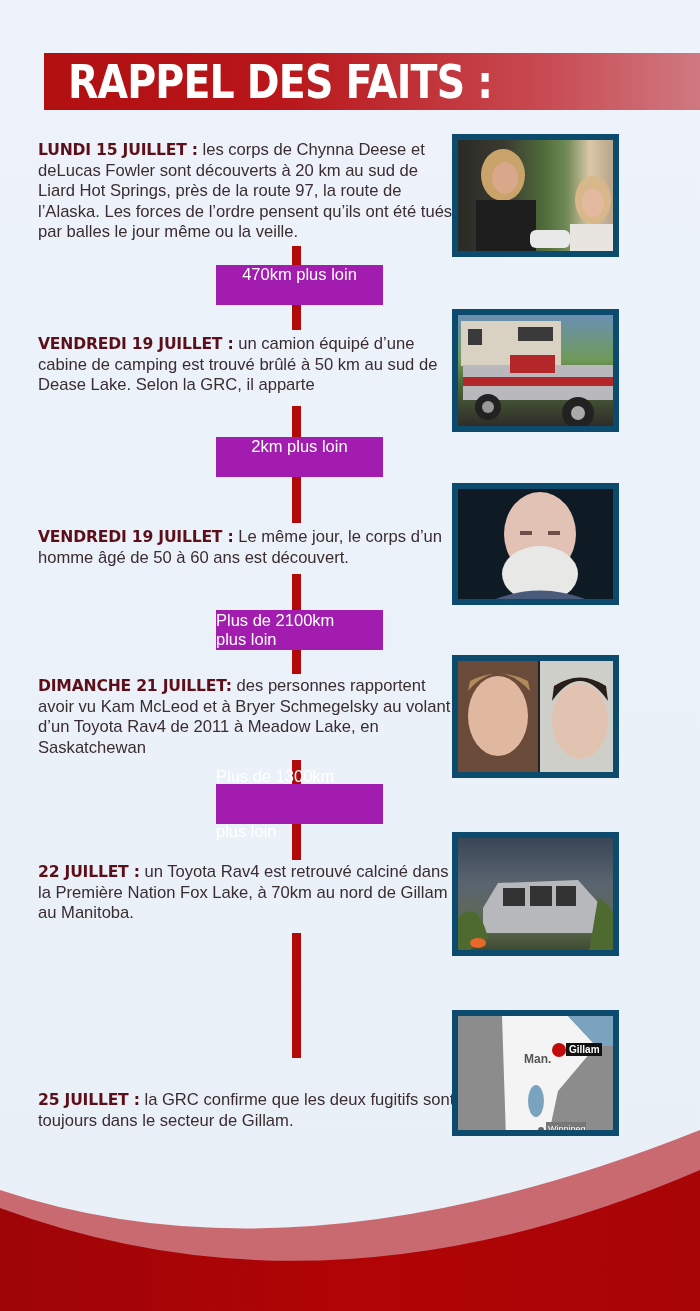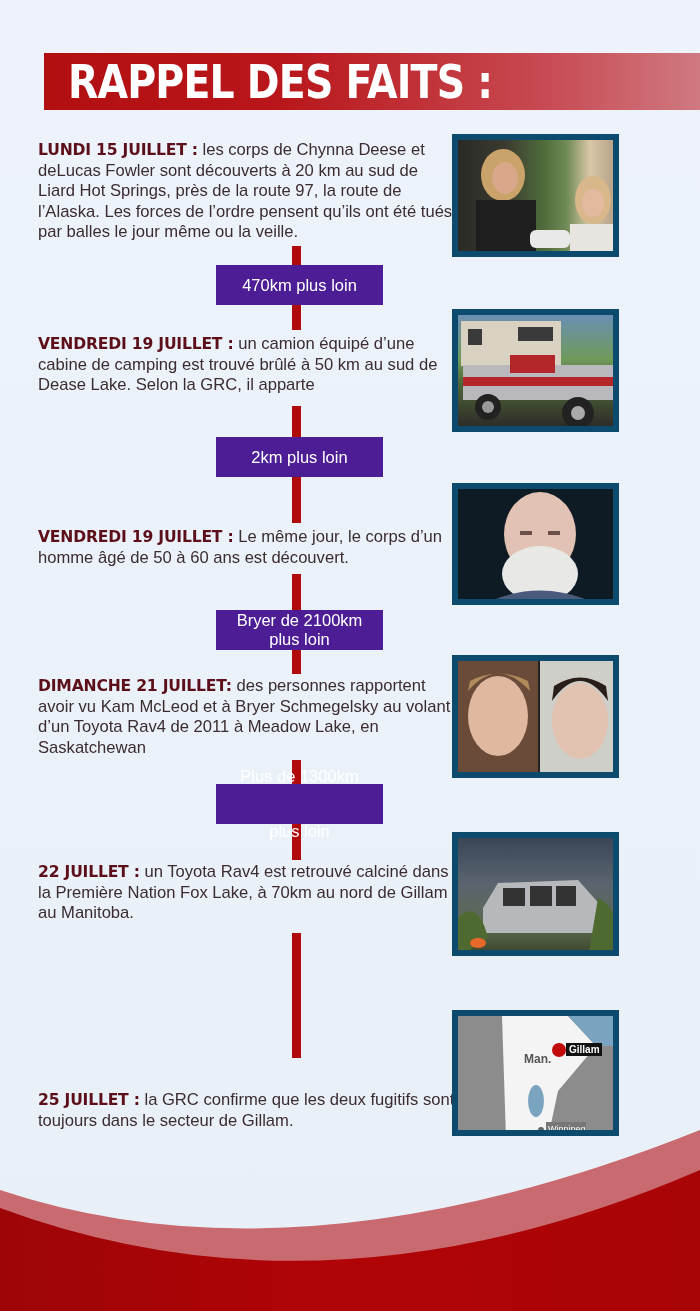--- a/index.html
+++ b/index.html
@@ -7,22 +7,22 @@
     background:linear-gradient(180deg,#eef3fb 0%,#eaf1f9 60%,#e9eff7 100%);
     font-family:"Liberation Sans",sans-serif;color:#3a2a2e;}
   .banner{position:absolute;left:33px;top:53px;width:667px;height:57px;
     background:linear-gradient(90deg,#b10f10 0%,#b8161a 35%,#c84a52 75%,#d07c84 100%);margin-left:11px;}
   .banner-title{position:absolute;left:24px;top:2px;font-family:"DejaVu Sans",sans-serif;
     font-weight:bold;font-size:47px;letter-spacing:-1px;color:#fff;transform:scaleX(0.84);
     transform-origin:left center;white-space:nowrap;line-height:54px;}
   .ev{position:absolute;left:38px;width:420px;font-size:16.6px;line-height:20.5px;color:#3b2c30;}
   .ev b{color:#5c0f19;font-family:"DejaVu Sans",sans-serif;font-size:15.6px;font-weight:bold;letter-spacing:-0.2px;}
   .vline{position:absolute;left:292px;width:9px;background:#b00a0a;}
-  .dist{position:absolute;left:216px;width:167px;background:#4c1d95;color:#fff;
-    text-align:center;font-size:16.5px;line-height:19px;display:flex;align-items:center;justify-content:center;}
+  .dist{position:absolute;left:216px;width:167px;background:#a21caf;color:#fff;
+    text-align:center;font-size:16.5px;line-height:19px;display:flex;align-items:flex-start;justify-content:center;}
   .photo{position:absolute;left:452px;width:167px;border:6px solid #0c4a6e;box-sizing:border-box;overflow:hidden;}
   .wave{position:absolute;left:0;top:1130px;width:700px;height:181px;}
 </style>
 </head>
 <body>
 
 <div class="banner">
   <div class="banner-title">RAPPEL DES FAITS :</div>
 </div>
 
@@ -32,21 +32,21 @@
 <div class="vline" style="top:760px;height:100px;"></div>
 <div class="vline" style="top:933px;height:125px;"></div>
 
 <div class="dist" style="top:265px;height:40px;">
   <span>470km plus loin</span>
 </div>
 <div class="dist" style="top:437px;height:40px;">
   <span>2km plus loin</span>
 </div>
 <div class="dist" style="top:610px;height:40px;flex-direction:column;">
-  <span>Bryer de 2100km</span>
+  <span>Plus de 2100km</span>
   <span>plus loin</span>
 </div>
 <div class="dist" style="top:784px;height:40px;flex-direction:column;gap:36px;">
   <span>Plus de 1300km</span>
   <span>plus loin</span>
 </div>
 
 <div class="ev" style="top:140px;">
   <b>LUNDI 15 JUILLET :</b><span> les corps de Chynna Deese et deLucas Fowler sont découverts à 20 km au sud de Liard Hot Springs, près de la route 97, la route de l’Alaska. Les forces de l’ordre pensent qu’ils ont été tués par balles le jour même ou la veille.</span>
 </div>

